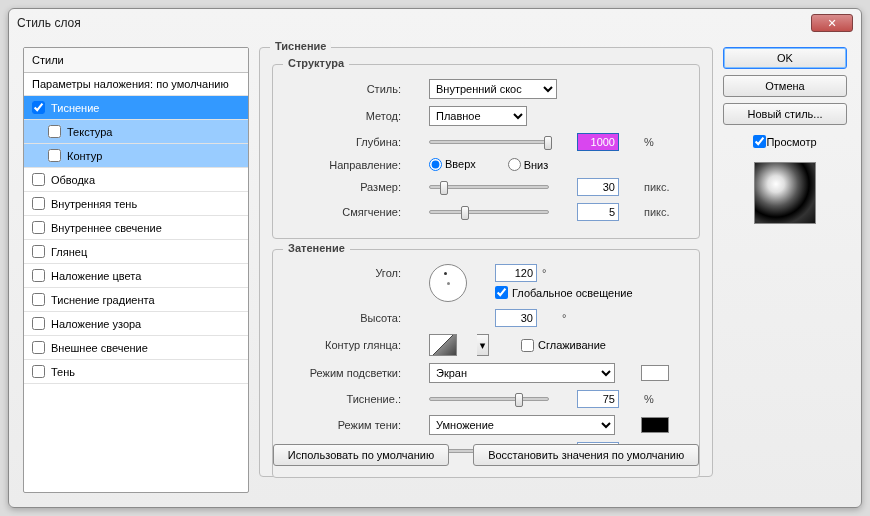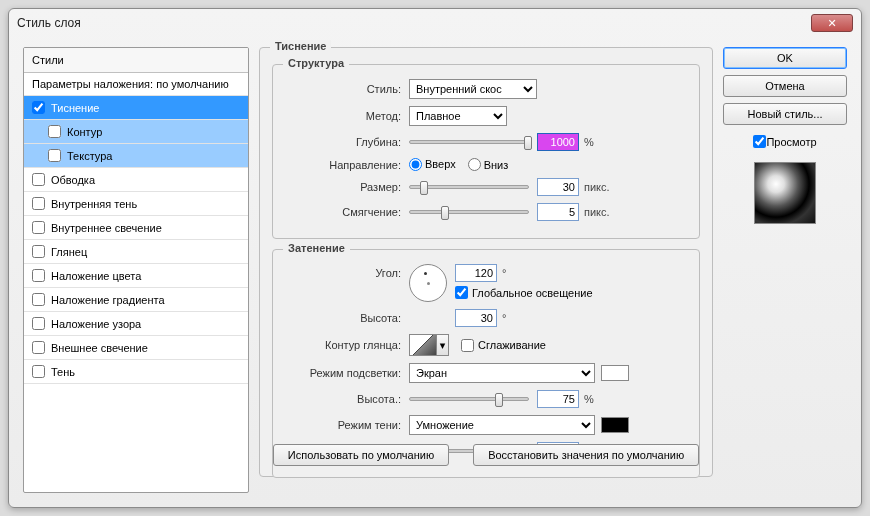--- a/index.html
+++ b/index.html
@@ -14,21 +14,21 @@
 .lp-row { padding: 5px 8px; border-bottom: 1px solid #e2e2e2; display: flex; align-items: center; gap: 6px; cursor: pointer; }
 .lp-row input[type=checkbox] { width: 13px; height: 13px; }
 .lp-row.sel-main { background: #3399ff; color: #fff; }
 .lp-row.sel-sub { background: #99ccff; }
 .indent { padding-left: 24px; }
 .center { flex: 1; position: relative; }
 .group { border: 1px solid #bdbdbd; border-radius: 4px; margin-bottom: 10px; padding: 14px 12px 10px 12px; position: relative; background: #f0f0f0; }
 .group > legend, .group-title { position: absolute; top: -8px; left: 10px; background: #f0f0f0; padding: 0 5px; font-weight: bold; color: #444; }
 .outer-group { height: 430px; }
 .btns-bottom { position: absolute; bottom: 10px; left: 0; right: 0; display: flex; gap: 24px; justify-content: center; }
-.row { display: flex; align-items: center; margin-bottom: 7px; }
+.row { display: flex; align-items: center; margin-bottom: 7px; gap: 20px; }
 .row .lbl { width: 124px; text-align: right; padding-right: 8px; color: #333; }
 select { height: 20px; border: 1px solid #8c8c8c; background: #fff; padding: 0 2px; }
 .num-input { width: 42px; height: 18px; border: 1px solid #7a9ecf; text-align: right; padding: 0 3px; }
 .num-input.selected { background: #d946ef; color: #fff; border-color: #2266bb; }
 .slider { height: 4px; background: #cfcfcf; border: 1px solid #a0a0a0; border-radius: 2px; position: relative; margin-right: 8px; flex-shrink: 0; }
 .thumb { position: absolute; top: -5px; width: 8px; height: 14px; background: linear-gradient(#fdfdfd,#dadada); border: 1px solid #7a7a7a; border-radius: 2px; transform: translateX(-50%); }
 .btn { height: 22px; padding: 0 14px; background: linear-gradient(#fafafa,#e5e5e5); border: 1px solid #8a8a8a; border-radius: 3px; cursor: pointer; }
 .btn.default { border: 1px solid #2a7fff; box-shadow: 0 0 0 1px #7ec0ff inset; }
 .right-panel { width: 124px; display: flex; flex-direction: column; gap: 6px; align-items: stretch; }
 .right-panel .btn { width: 100%; }
@@ -59,26 +59,26 @@
       <div class="lp-row">
         <span>Параметры наложения: по умолчанию</span>
       </div>
       <div id="style-items">
           <div class="lp-row sel-main">
             <input type="checkbox" checked="" style="">
             <span>Тиснение</span>
           </div>
           <div class="lp-row sel-sub indent">
             <input type="checkbox" style="">
+            <span>Текстура</span>
+          </div>
+          <div class="lp-row sel-sub indent">
+            <input type="checkbox" style="">
             <span>Контур</span>
           </div>
-          <div class="lp-row sel-sub indent">
-            <input type="checkbox" style="">
-            <span>Текстура</span>
-          </div>
           <div class="lp-row">
             <input type="checkbox" style="">
             <span>Обводка</span>
           </div>
           <div class="lp-row">
             <input type="checkbox" style="">
             <span>Внутренняя тень</span>
           </div>
           <div class="lp-row">
             <input type="checkbox" style="">
@@ -87,21 +87,21 @@
           <div class="lp-row">
             <input type="checkbox" style="">
             <span>Глянец</span>
           </div>
           <div class="lp-row">
             <input type="checkbox" style="">
             <span>Наложение цвета</span>
           </div>
           <div class="lp-row">
             <input type="checkbox" style="">
-            <span>Наложение градиента</span>
+            <span>Тиснение градиента</span>
           </div>
           <div class="lp-row">
             <input type="checkbox" style="">
             <span>Наложение узора</span>
           </div>
           <div class="lp-row">
             <input type="checkbox" style="">
             <span>Внешнее свечение</span>
           </div>
           <div class="lp-row">
@@ -201,21 +201,21 @@
               <input type="checkbox" style="">
                 <span>Сглаживание</span>
             </label>
           </div>
           <div class="row">
             <span class="lbl">Режим подсветки:</span>
             <select style="width:186px"><option>Экран</option></select>
             <span class="color-swatch" style="margin-left:6px;background:#fff;"></span>
           </div>
           <div class="row">
-            <span class="lbl">Высота.:</span>
+            <span class="lbl">Тиснение.:</span>
             <div class="slider" style="width:120px">
                 <div class="thumb" style="left:75%"></div>
               </div>
             <input class="num-input" value="75" style="">
             <span class="unit">%</span>
           </div>
           <div class="row">
             <span class="lbl">Режим тени:</span>
             <select style="width:186px"><option>Умножение</option></select>
             <span class="color-swatch" style="margin-left:6px;background:#000;"></span>

